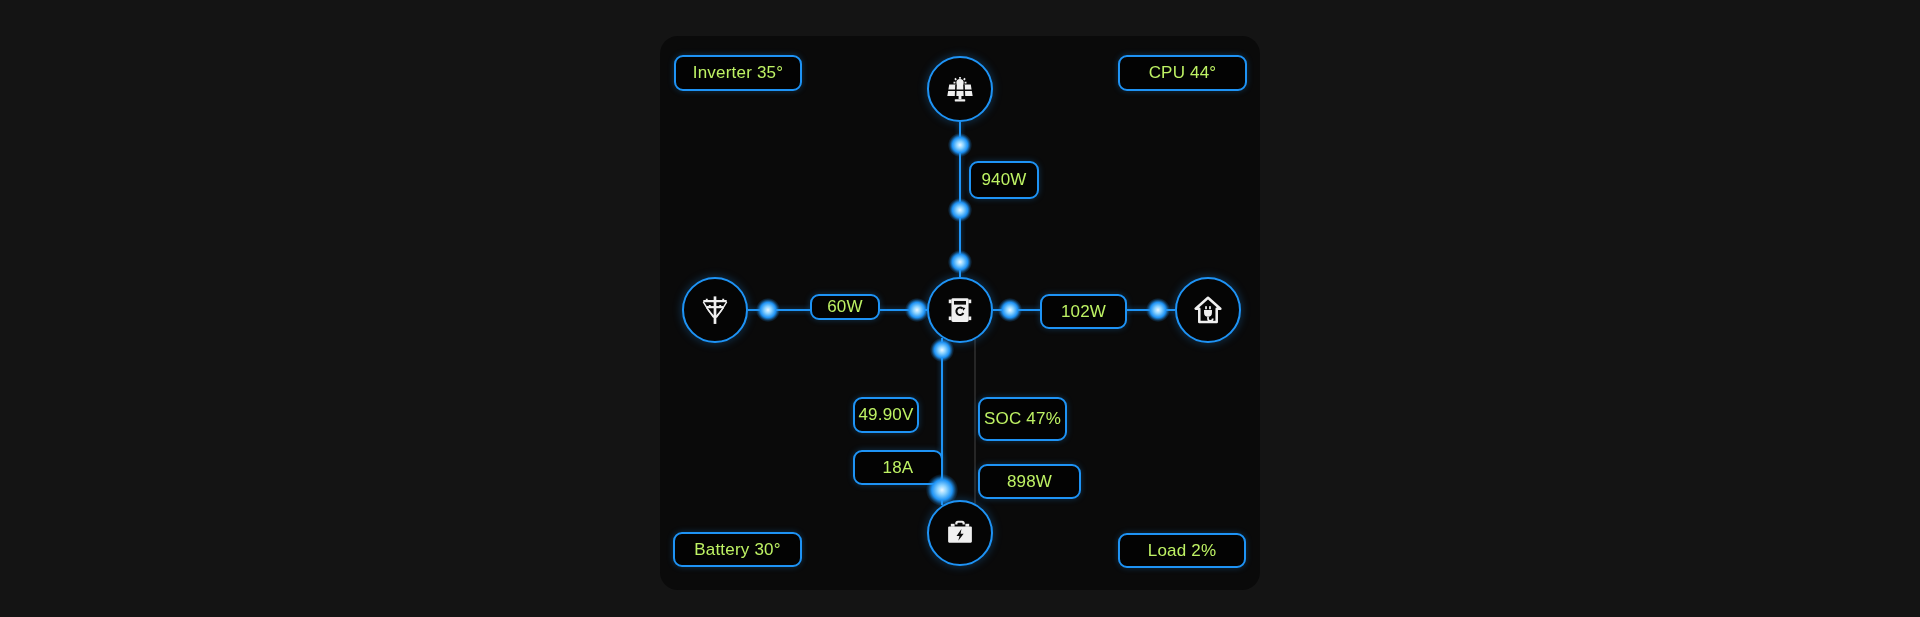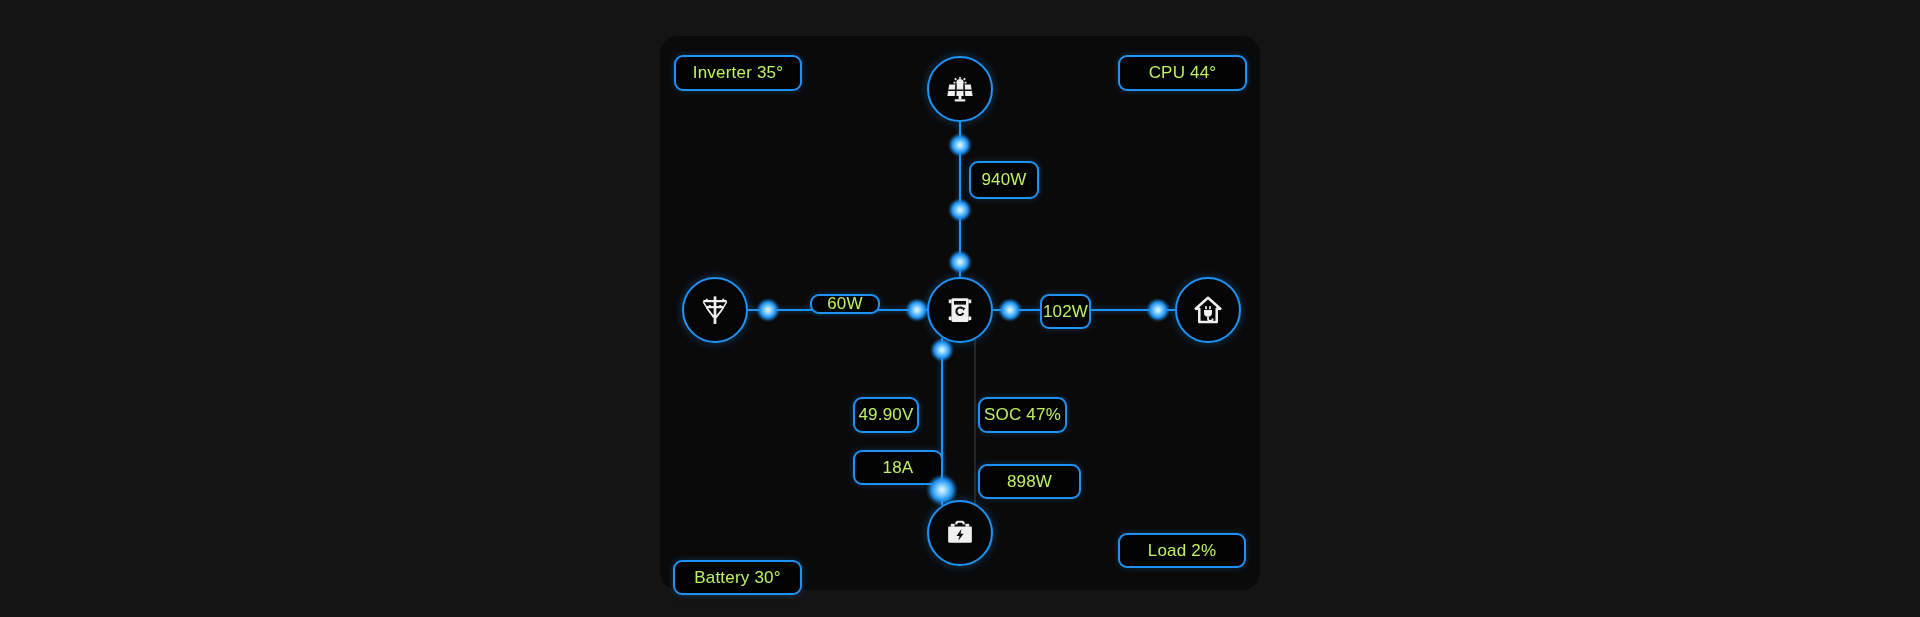--- a/index.html
+++ b/index.html
@@ -50,44 +50,44 @@
   }
   .node svg{width:38px;height:38px;display:block;}
 </style>
 </head>
 <body>
 
 <div class="card">
 
   <div class="chip" style="left:14px;top:19px;width:128px;height:36px;">Inverter 35°</div>
   <div class="chip" style="left:458px;top:19px;width:129px;height:36px;">CPU 44°</div>
-  <div class="chip" style="left:13px;top:496px;width:129px;height:35px;margin-top:28px;">Battery 30°</div>
+  <div class="chip" style="left:13px;top:496px;width:129px;height:35px;">Battery 30°</div>
   <div class="chip" style="left:458px;top:497px;width:128px;height:35px;text-align:center;">Load 2%</div>
 
   <div class="line" style="left:298.7px;top:86px;width:2.6px;height:155px;"></div>
   <div class="line" style="left:88px;top:272.7px;width:179px;height:2.6px;"></div>
   <div class="line" style="left:333px;top:272.7px;width:182px;height:2.6px;"></div>
   <div class="line" style="left:280.7px;top:302px;width:2.6px;height:167px;"></div>
   <div class="line inactive" style="left:313.7px;top:303px;width:2.6px;height:165px;"></div>
 
   <div class="dot" style="left:288px;top:97px;"></div>
   <div class="dot" style="left:288px;top:162px;"></div>
   <div class="dot" style="left:288px;top:214px;"></div>
   <div class="dot" style="left:96px;top:262px;"></div>
   <div class="dot" style="left:245px;top:262px;"></div>
   <div class="dot" style="left:338px;top:262px;"></div>
   <div class="dot" style="left:486px;top:262px;"></div>
   <div class="dot" style="left:270px;top:302px;"></div>
   <div class="dot big" style="left:266px;top:438px;"></div>
 
   <div class="vbox" style="left:265px;top:125px;width:70px;height:38px;margin-left:44px;">940W</div>
-  <div class="vbox" style="left:150px;top:258px;width:70px;height:20px;">60W</div>
-  <div class="vbox" style="left:380px;top:258px;width:51px;height:35px;">102W</div>
+  <div class="vbox" style="left:150px;top:258px;width:70px;height:26px;">60W</div>
+  <div class="vbox" style="left:380px;top:258px;width:87px;height:35px;">102W</div>
   <div class="vbox" style="left:193px;top:361px;width:66px;height:36px;">49.90V</div>
-  <div class="vbox" style="left:318px;top:361px;width:89px;height:36px;">SOC 47%</div>
+  <div class="vbox" style="left:318px;top:361px;width:89px;height:44px;">SOC 47%</div>
   <div class="vbox" style="left:193px;top:414px;width:90px;height:35px;text-align:center;">18A</div>
   <div class="vbox" style="left:318px;top:428px;width:103px;height:35px;text-align:center;">898W</div>
 
   <div class="node" style="left:267px;top:20px;">
     <span>
       <svg viewBox="0 0 24 24">
         <g stroke="#f0f0f0" stroke-width="1.1" fill="none">
           <path d="M12 4.4 V5.6 M8.8 5.3 L9.6 6.2 M15.2 5.3 L14.4 6.2 M7.9 8 H9.1 M14.9 8 H16.1"></path>
         </g>
         <circle cx="12" cy="8" r="2.3" fill="#f0f0f0"></circle>

